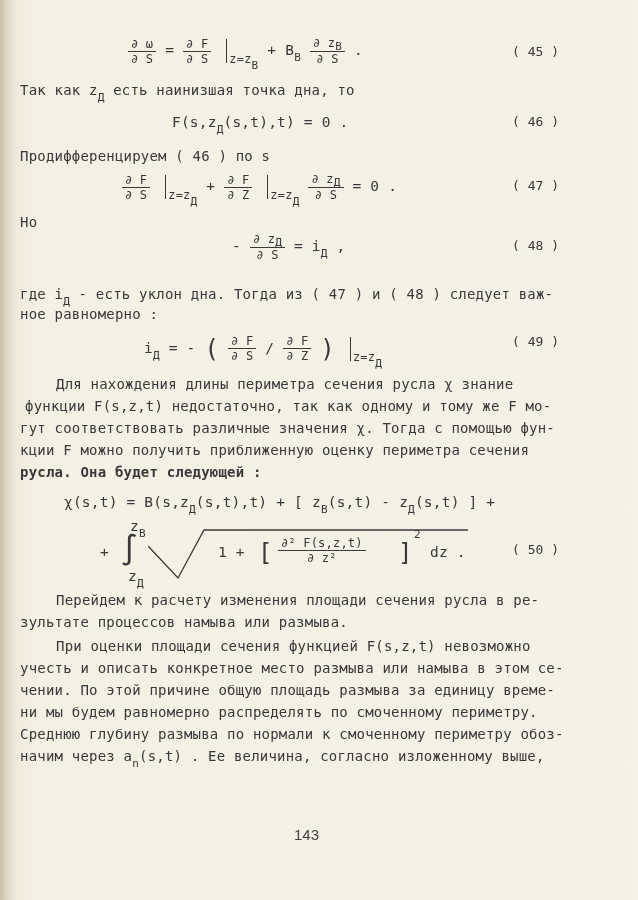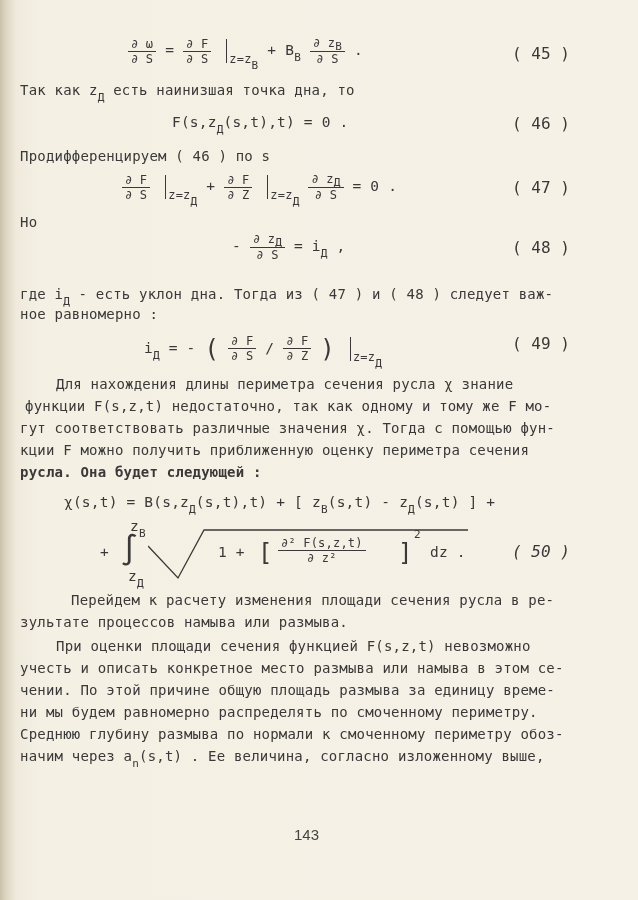--- a/index.html
+++ b/index.html
@@ -9,21 +9,21 @@
       position: relative;
       font-family: "DejaVu Sans Mono", "Liberation Mono", monospace;
       color: #3a3838;
     }
     .page {
       position: absolute; left: 0; top: 0; width: 638px; height: 900px;
       background: linear-gradient(90deg, #c9c1a8 0px, #ddd6c2 6px, #efeadc 16px, #f4f0e4 40px, #f5f1e6 100%);
     }
     .line { position: absolute; font-size: 14.5px; white-space: nowrap; letter-spacing: 0.2px; }
     .text { font-family: "DejaVu Sans Mono", monospace; font-size: 14px; }
-    .eqno { position: absolute; font-size: 16px; white-space: nowrap; }
+    .eqno { position: absolute; font-size: 13px; white-space: nowrap; }
     .frac { display: inline-block; vertical-align: middle; text-align: center; font-size: 12px; line-height: 14px; }
     .frac .num { display: block; border-bottom: 1px solid #3a3838; padding: 0 3px; }
     .frac .den { display: block; padding: 0 3px; }
     .sub { font-size: 11px; position: relative; top: 6px; }
     .bar { display: inline-block; border-left: 1.3px solid #3a3838; height: 24px; vertical-align: middle; margin: 0 2px 0 6px; }
     .evalsub { font-size: 12px; position: relative; top: 8px; }
     .big { font-size: 24px; vertical-align: middle; line-height: 14px; }
     .pagenum { position: absolute; font-family: "Liberation Sans", sans-serif; font-size: 15px; color: #444; }
   </style>
 </head>
@@ -112,23 +112,23 @@
     <span class="line" style="left:118px; top:26px;">1 +</span>
     <span class="line big" style="left:158px; top:28px;">[</span>
     <span class="frac line" style="left:178px; top:18px;">
         <span class="num">∂² F(s,z,t)</span>
         <span class="den">∂ z²</span>
       </span>
     <span class="line big" style="left:298px; top:28px;">]</span>
     <span class="line" style="left:314px; top:10px; font-size:11px;">2</span>
     <span class="line" style="left:330px; top:26px;">dz  .</span>
   </div>
-  <div class="eqno" style="left:512px; top:542px;font-style:italic;">( 50 )</div>
+  <div class="eqno" style="left:512px; top:542px;">( 50 )</div>
 
-  <div class="line text" style="left:71px; top:592px;">Перейдем к расчету  изменения площади  сечения русла в ре-</div>
+  <div class="line text" style="left:56px; top:592px;">Перейдем к расчету  изменения площади  сечения русла в ре-</div>
   <div class="line text" style="left:20px; top:614px;">зультате процессов намыва или размыва.</div>
 
   <div class="line text" style="left:56px; top:638px;">При оценки площади  сечения функцией  F(s,z,t)  невозможно</div>
   <div class="line text" style="left:20px; top:660px;">учесть и описать конкретное место размыва или намыва в этом се-</div>
   <div class="line text" style="left:20px; top:682px;">чении. По этой причине общую площадь размыва за единицу време-</div>
   <div class="line text" style="left:20px; top:704px;">ни мы будем равномерно  распределять по смоченному  периметру.</div>
   <div class="line text" style="left:20px; top:726px;">Среднюю глубину размыва по нормали к смоченному периметру обоз-</div>
   <div class="line text" style="left:20px; top:748px;">
     <span>начим через  a</span><span class="sub">n</span><span>(s,t) . Ее величина, согласно  изложенному выше,</span>
   </div>

